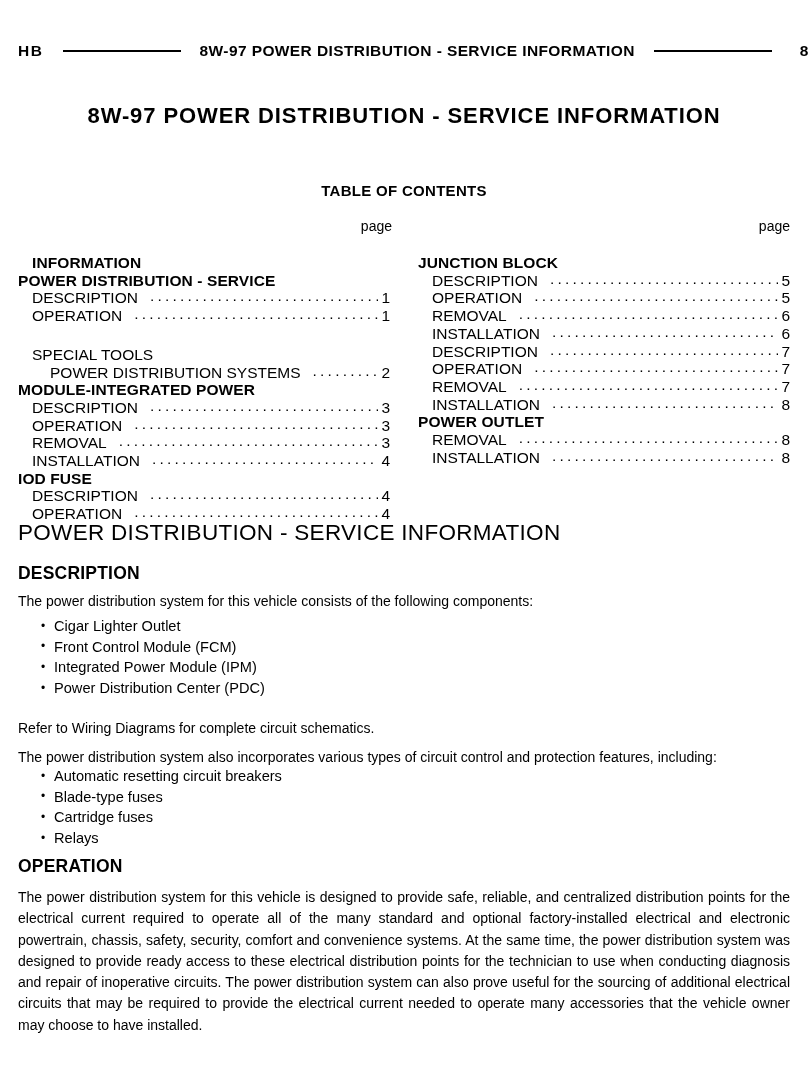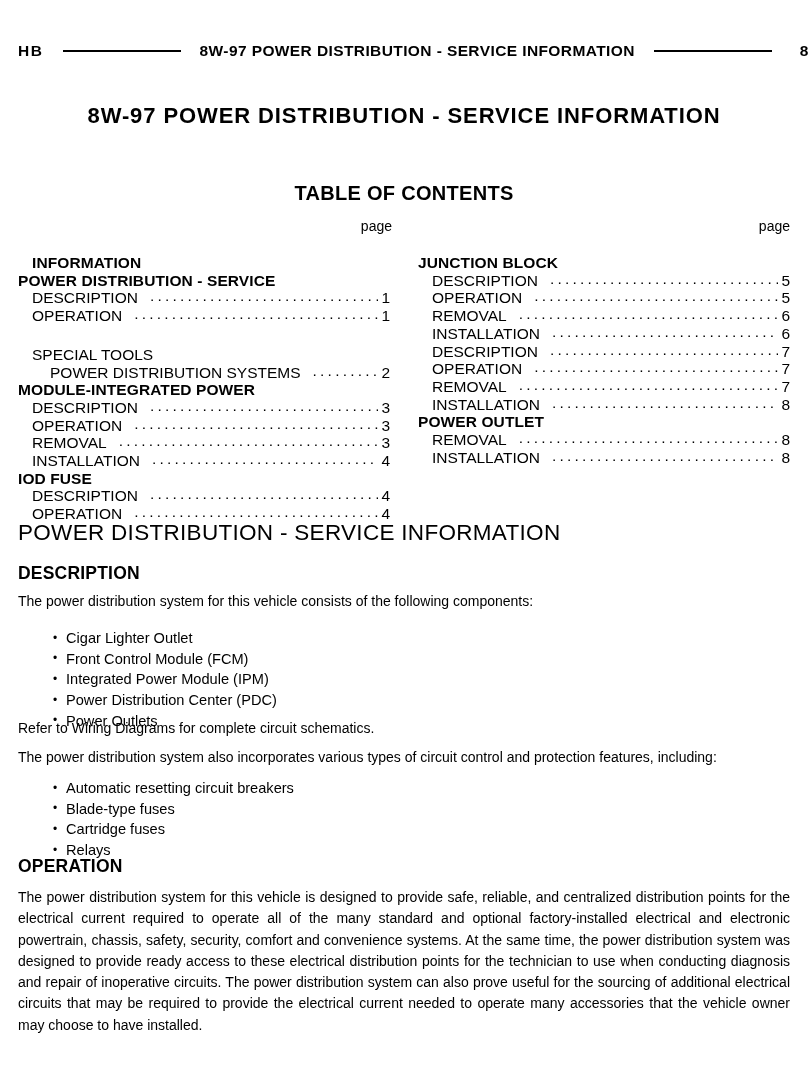--- a/index.html
+++ b/index.html
@@ -65,21 +65,21 @@
   }
 
   
   .toc-title {
     position: absolute;
     top: 182px;
     left: 0;
     width: 808px;
     text-align: center;
     font-weight: bold;
-    font-size: 20px;
+    font-size: 15px;
     letter-spacing: 0.3px;
   }
   .page-word-left {
     position: absolute;
     top: 218px;
     left: 0;
     width: 392px;
     text-align: right;
     font-size: 14px;
   }
@@ -152,21 +152,21 @@
     width: 772px;
     font-size: 14px;
     line-height: 21.3px;
     text-align: justify;
   }
   .body-text.nojust { text-align: left; }
 
   ul.bullets {
     position: absolute;
     left: 18px;
-    margin: 16px;
+    margin: 4px;
     padding: 0;
     list-style: none;
     font-size: 14.6px;
     line-height: 20.7px;
   }
   ul.bullets li {
     position: relative;
     padding-left: 32px;
   }
   ul.bullets li::before {
@@ -317,21 +317,20 @@
 
 <div class="section-h1" id="h1-main">POWER DISTRIBUTION - SERVICE INFORMATION</div>
 
 <div class="section-h2" id="h2-desc">DESCRIPTION</div>
 <div class="body-text nojust" id="p-desc-intro">The power distribution system for this vehicle consists of the following components:</div>
 <ul class="bullets" id="ul-components">
     <li>Cigar Lighter Outlet</li>
     <li>Front Control Module (FCM)</li>
     <li>Integrated Power Module (IPM)</li>
     <li>Power Distribution Center (PDC)</li>
-    <li>Power Outlets</li>
   </ul>
 <div class="body-text nojust" id="p-refer">Refer to Wiring Diagrams for complete circuit schematics.</div>
 <div class="body-text nojust" id="p-incorp">The power distribution system also incorporates various types of circuit control and protection features, including:</div>
 <ul class="bullets" id="ul-features">
     <li>Automatic resetting circuit breakers</li>
     <li>Blade-type fuses</li>
     <li>Cartridge fuses</li>
     <li>Relays</li>
   </ul>
 

